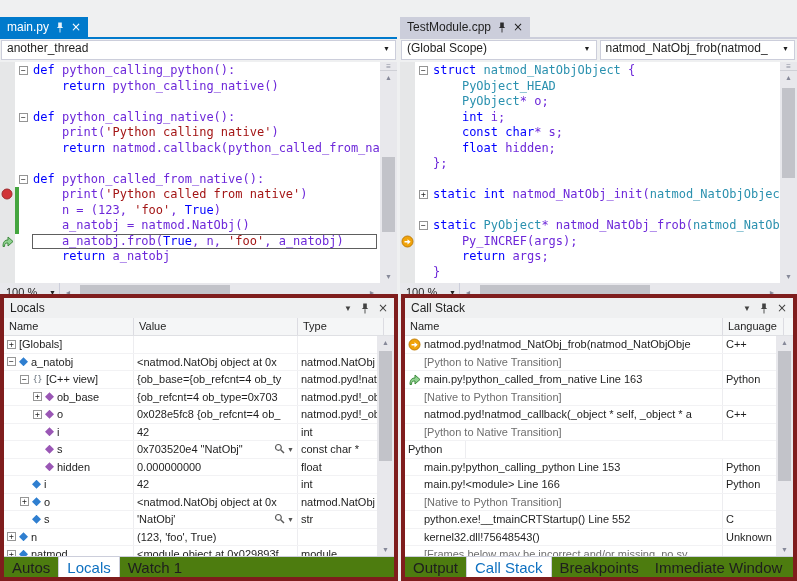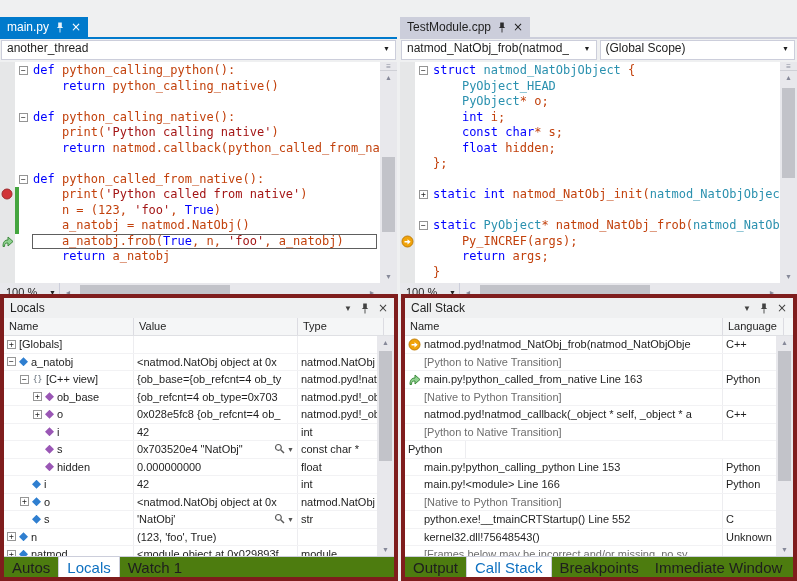--- a/index.html
+++ b/index.html
@@ -22,21 +22,21 @@
 .combo{background:#fff;border:1px solid #cccedb;display:flex;align-items:center;font-size:12px;padding:0 2px 4px 5px;overflow:hidden;white-space:nowrap}
 .combo .cname{overflow:hidden;white-space:nowrap}
 .combo .arrow{margin-left:auto;font-size:7px;color:#1e1e1e;padding:0 3px;flex:none}
 .combo.full{flex:1}
 .combo.half{width:calc(50% - 2px)}
 .editor{position:relative;height:221px;background:#fff;overflow:hidden}
 .bpmargin{position:absolute;left:0;top:0;bottom:0;width:15px;background:#e6e7e8}
 .code-lines{position:absolute;left:0;top:1px;right:17px;bottom:0}
 .code-line{height:15.5px;line-height:15.5px;position:relative;padding-left:33px;font-family:"DejaVu Sans Mono","Liberation Mono",monospace;font-size:12px;white-space:pre;overflow:hidden}
 .code-line.boxed::after{content:"";position:absolute;left:32px;right:3px;top:0;bottom:0;border:1px solid #5e5e5e;pointer-events:none}
-.tok-k{color:#0000ff}.tok-s{color:#a31515}.tok-t{color:#2b91af}.tok-p{color:#c2410c}
+.tok-k{color:#0000ff}.tok-s{color:#a31515}.tok-t{color:#2b91af}.tok-p{color:#6d28d9}
 .trackbar{position:absolute;left:15px;top:0;width:4px;height:100%;background:#44a53f}
 .mglyph{position:absolute;left:1px;top:1px;width:13px;height:13px}
 .fold{position:absolute;left:19px;top:3px;width:9px;height:9px;border:1px solid #959595;background:#fff;font-size:8px;line-height:7px;text-align:center;color:#1e1e1e;font-family:"DejaVu Sans Mono",monospace}
 .vscroll{position:absolute;right:0;top:0;bottom:0;width:17px;background:#e8e8ec}
 .sgrip{height:9px;border-bottom:1px solid #cfd0d6;color:#8a8e9d;font-size:8px;line-height:9px;text-align:center}
 .sarr{height:13px;color:#868999;font-size:7px;line-height:13px;text-align:center}
 .sarr.down{position:absolute;bottom:0;left:0;right:0}
 .sthumb{position:absolute;left:2px;width:13px;background:#c2c3c9}
 .hbar{height:18px;background:#e8e8ec;display:flex;align-items:stretch}
 .zoom{width:60px;display:flex;align-items:center;font-size:11px;padding:0 3px 0 6px;border-right:1px solid #cccedb;color:#1e1e1e}
@@ -146,25 +146,25 @@
           <svg width="10" height="11" viewBox="0 0 10 11">
             <path d="M3.2 0.5 h3.6 v4.2 l1.4 1.4 h-6.4 l1.4 -1.4 z" fill="currentColor"></path>
             <rect x="4.55" y="6.2" width="0.9" height="4.3" fill="currentColor"></rect>
           </svg>
         </span>
       <span class="tclose">×</span>
     </div>
   </div>
   <div class="navbar">
     <div class="combo half">
+      <span class="cname">(Global Scope)</span>
+      <span class="arrow">▼</span>
+    </div>
+    <div class="combo half">
       <span class="cname">natmod_NatObj_frob(natmod_</span>
-      <span class="arrow">▼</span>
-    </div>
-    <div class="combo half">
-      <span class="cname">(Global Scope)</span>
       <span class="arrow">▼</span>
     </div>
   </div>
   <div class="editor" id="red">
     <div class="bpmargin"></div>
     <div class="code-lines">
         <div class="code-line"><span class="fold">−</span><span><span class="tok-k">struct </span><span class="tok-t">natmod_NatObjObject</span><span class="tok-p"> {</span></span></div>
         <div class="code-line"><span><span class="tok-p">    </span><span class="tok-t">PyObject_HEAD</span></span></div>
         <div class="code-line"><span><span class="tok-p">    </span><span class="tok-t">PyObject</span><span class="tok-p">* o;</span></span></div>
         <div class="code-line"><span><span class="tok-p">    </span><span class="tok-k">int</span><span class="tok-p"> i;</span></span></div>

